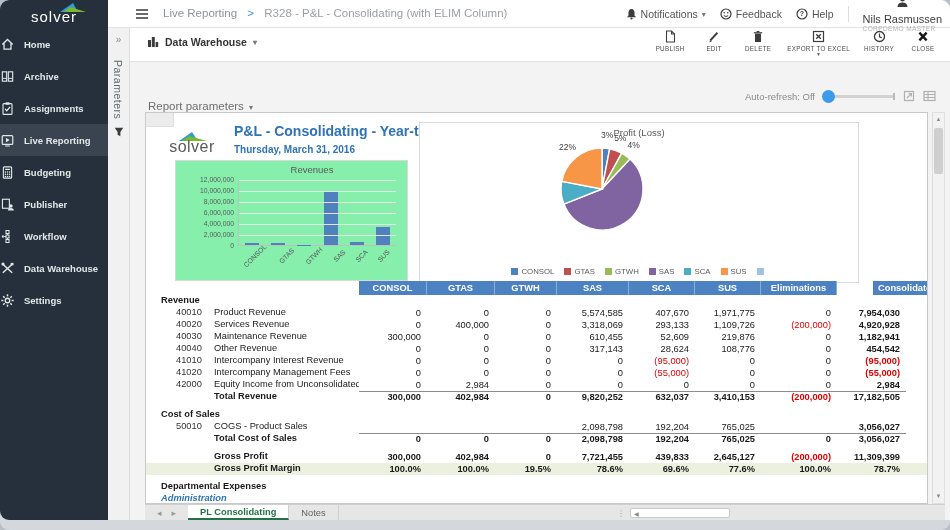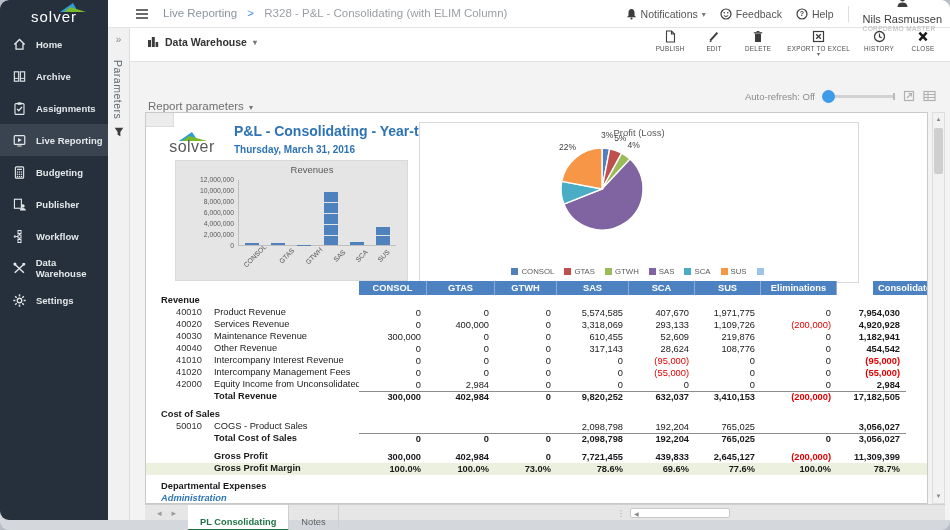--- a/index.html
+++ b/index.html
@@ -20,21 +20,21 @@
   .top-item svg { display:block; }
   .chev { font-size:8px; color:#777; }
   .top-divider { width:1px; height:16px; background:#ddd; }
   .user { display:flex; align-items:center; gap:5px; cursor:pointer;flex-direction:column; }
   .user-meta { line-height:1.1; }
   .user-name { font-size:11px; color:#3c3c3c; }
   .user-org { font-size:6.5px; color:#b3b3b3; letter-spacing:.4px; text-transform:uppercase; }
 
   
   .sidebar { position:absolute; left:0; top:28px; width:108px; height:492px; background:#25303c; border-radius:0 0 0 9px; }
-  .side-item { display:flex; align-items:center; height:32px; padding-left:12px; gap:9px; cursor:pointer; }
+  .side-item { display:flex; align-items:center; height:32px; gap:9px; cursor:pointer; }
   .side-item.active { background:#3a4450; }
   .side-item .lbl { color:#e3e7ea; font-size:9.5px; font-weight:bold; }
   .side-item svg { display:block; }
 
   
   .pstrip { position:absolute; left:108px; top:28px; width:22px; height:492px; background:#f1f1f1; border-right:1px solid #dddddd; }
   .pstrip .expand { display:block; text-align:center; color:#8a8a8a; font-size:10px; padding-top:6px; cursor:pointer; }
   .pstrip .vtext { position:absolute; top:32px; left:4px; writing-mode:vertical-rl; font-size:10.5px; color:#5f6a72; letter-spacing:.5px; }
   .pstrip .funnel { position:absolute; top:98px; left:5px; }
 
@@ -61,21 +61,21 @@
   
   .page { position:absolute; left:15px; top:84px; width:783px; height:392px; background:#fff; border:1px solid #c9c9c9; overflow:hidden; }
   .corner-box { position:absolute; left:0; top:0; width:28px; height:14px; background:#ececec; border-right:1px solid #ddd; border-bottom:1px solid #ddd; }
   .rlogo { position:absolute; left:10px; top:16px; width:72px; text-align:center; }
   .rlogo .txt { font-size:16px; color:#58595b; letter-spacing:.5px; }
   .rlogo svg { display:block; margin:0 auto -4px auto; }
   .rtitle { position:absolute; left:88px; top:10px; font-size:14px; font-weight:bold; color:#2e74b5; }
   .rdate  { position:absolute; left:88px; top:31px; font-size:10px; font-weight:bold; color:#2e74b5; }
 
   
-  .barbox { position:absolute; left:29px; top:47px; width:233px; height:121px; border:1px solid #d9d9d9; background:#e5e5e5;padding-left:41px; }
+  .barbox { position:absolute; left:29px; top:47px; width:233px; height:121px; border:1px solid #d9d9d9; background:#86efac;padding-left:41px; }
   .barbox .ct { text-align:center; font-size:9.5px; color:#595959; margin-top:3px; }
   .bplot { position:absolute; left:62px; top:19px; width:158px; height:66px; border-left:1px solid #bfbfbf; border-bottom:1px solid #bfbfbf; }
   .gline { position:absolute; left:0; width:100%; height:1px; background:#e4e4e4; }
   .ylab { position:absolute; right:173px; width:48px; text-align:right; font-size:6.8px; color:#595959; }
   .bars { position:absolute; left:0; bottom:0; width:100%; height:100%; display:flex; align-items:flex-end; justify-content:space-around; }
   .bar { width:14px; background:#4f81bd; }
   .xlabs { position:absolute; left:62px; top:87px; width:158px; display:flex; justify-content:space-around; }
   .xlabs span { font-size:6.8px; color:#595959; transform:rotate(-45deg) translate(-4px,2px); white-space:nowrap; }
 
   
@@ -110,21 +110,21 @@
 
   
   .vscroll { position:absolute; left:802px; top:84px; width:13px; height:392px; background:#f2f2f2; border:1px solid #dedede; }
   .vs-btn { position:absolute; left:0; width:100%; height:13px; text-align:center; font-size:6px; color:#8a8a8a; line-height:13px; cursor:pointer; background:#f2f2f2; }
   .vs-thumb { position:absolute; left:1px; top:15px; width:9px; height:46px; background:#cfcfcf; border-radius:2px; cursor:grab; }
 
   
   .tabbar { position:absolute; left:15px; top:476px; width:800px; height:16px; background:#e6e6e6; border-top:1px solid #cfcfcf; display:flex; align-items:stretch; }
   .tab-arrows { display:flex; align-items:center; gap:10px; padding:0 12px; color:#9a9a9a; font-size:9px; }
   .tab-arrows span { cursor:pointer; }
-  .sheet-tab { display:flex; padding:12px 12px; font-size:9.3px; color:#616161; border-right:1px solid #cfcfcf; cursor:pointer; }
+  .sheet-tab { display:flex; align-items:center; padding:0 12px; font-size:9.3px; color:#616161; border-right:1px solid #cfcfcf; cursor:pointer; }
   .sheet-tab.active { background:#fff; color:#217346; font-weight:bold; border-bottom:2px solid #217346; border-right:1px solid #cfcfcf; }
   .hscroll { position:absolute; left:485px; top:3px; width:100px; height:10px; background:#fff; border:1px solid #c9c9c9; border-radius:2px; }
   .hscroll .ar { position:absolute; left:3px; top:1px; font-size:6px; color:#8a8a8a; }
   .hdots { position:absolute; left:472px; top:4px; font-size:8px; color:#9a9a9a; letter-spacing:1px; }
 </style>
 </head>
 <body>
 
 <div class="app">
 
@@ -637,21 +637,21 @@
             <div class="num" style="width: 66px;">2,645,127</div>
             <div class="num neg" style="width: 76px;">(200,000)</div>
             <div class="num conso" style="width: 69px;">11,309,399</div>
           </div>
           <div class="trow band">
             <div class="lblarea">
               <span class="lname">Gross Profit Margin</span>
             </div>
             <div class="num" style="width: 68px;">100.0%</div>
             <div class="num" style="width: 68px;">100.0%</div>
-            <div class="num" style="width: 62px;">73.0%</div>
+            <div class="num" style="width: 62px;">19.5%</div>
             <div class="num" style="width: 72px;">78.6%</div>
             <div class="num" style="width: 66px;">69.6%</div>
             <div class="num" style="width: 66px;">77.6%</div>
             <div class="num" style="width: 76px;">100.0%</div>
             <div class="num conso" style="width: 69px;">78.7%</div>
           </div>
           <div class="trow spacer"></div>
           <div class="trow section">
             <div class="lblarea">
               <span class="lname">Departmental Expenses</span>

